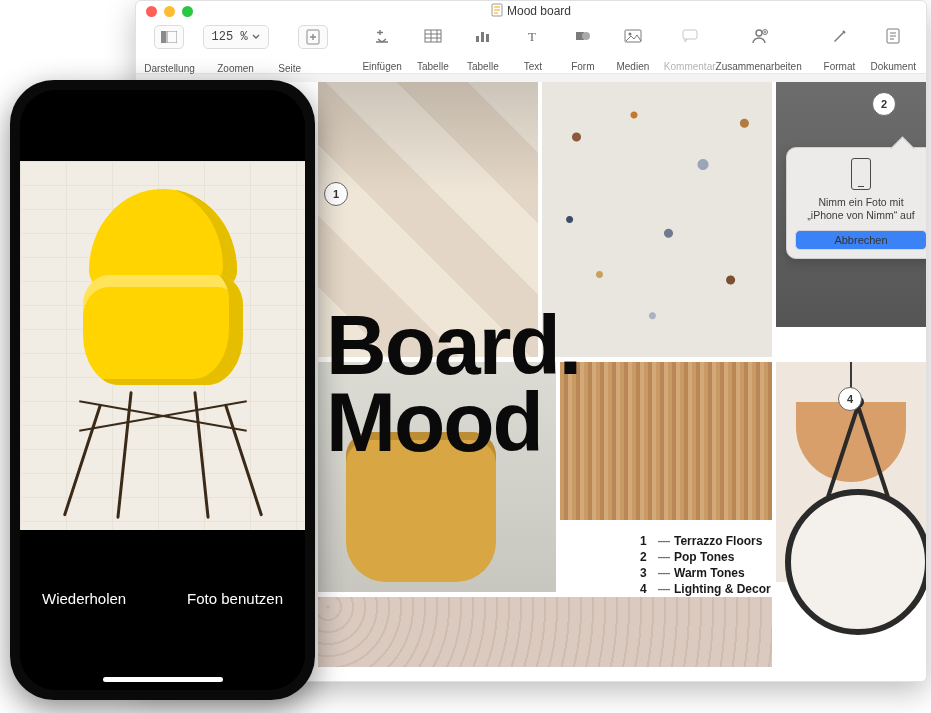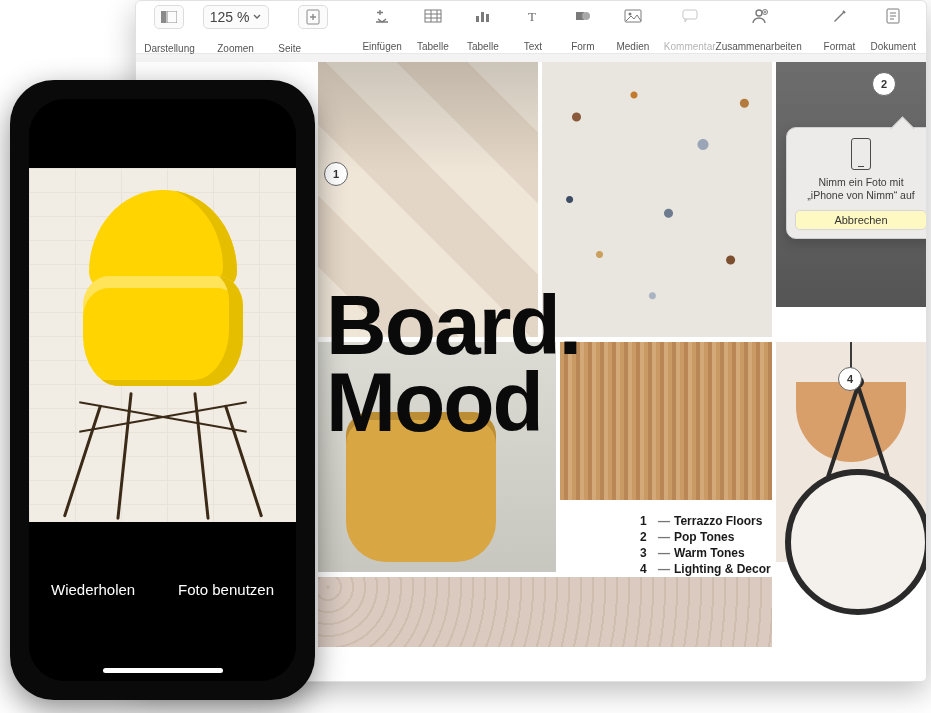--- a/index.html
+++ b/index.html
@@ -27,21 +27,21 @@
   .title .doc-icon{display:inline-block;vertical-align:-2px;margin-right:4px;}
 
   .toolbar{height:48px;border-bottom:1px solid #e8e8e8;display:flex;align-items:flex-start;padding:4px 10px 0;gap:0;}
   .tb-group{display:flex;align-items:flex-start;gap:12px;}
   .spacer{flex:1;}
   .tb-item{display:flex;flex-direction:column;align-items:center;gap:2px;min-width:38px;color:var(--toolbar-text);cursor:default;}
   .tb-item.dim{color:var(--toolbar-text-dim);}
   .tb-item .ico{width:28px;height:22px;display:flex;align-items:center;justify-content:center;border:1px solid #dcdcdc;border-radius:5px;background:#fbfbfb;}
   .tb-item .ico.naked{border:none;background:transparent;}
   .tb-item .lbl{font-size:10px;margin-top:12px;}
-  .zoom-pill{width:64px;height:22px;border:1px solid #dcdcdc;border-radius:5px;background:#fbfbfb;display:flex;align-items:center;justify-content:center;gap:4px;font-size:14px;color:#444;}
+  .zoom-pill{width:64px;height:22px;border:1px solid #dcdcdc;border-radius:5px;background:#fbfbfb;display:flex;align-items:center;justify-content:center;gap:4px;font-size:12px;color:#444;font-family:Liberation Mono, monospace;}
 
   .canvas-area{flex:1;background:#f3f3f3;position:relative;overflow:hidden;}
   .page{position:absolute;left:0;top:8px;width:790px;height:620px;background:#fff;}
 
   
   .tile{position:absolute;}
   .wood-tiles{left:182px;top:0;width:220px;height:275px;background:#e3d9cc;overflow:hidden;}
   .wood-tiles::before,.wood-tiles::after{content:"";position:absolute;inset:0;}
   .wood-tiles::before{background:repeating-linear-gradient(45deg,#efe6d8 0 50px,#e3d6c6 50px 100px);} 
   .wood-tiles::after{background:linear-gradient(180deg,rgba(0,0,0,.15),transparent 40%);} 
@@ -83,24 +83,24 @@
 
   .anno{position:absolute;width:22px;height:22px;border:1px solid #666;border-radius:50%;background:#fff;font-size:11px;display:flex;align-items:center;justify-content:center;color:#333;font-weight:600;}
   .anno.n1{left:188px;top:100px;} .anno.n2{left:736px;top:10px;} .anno.n4{left:702px;top:305px;}
 
   
   .popover{position:absolute;left:650px;top:73px;width:132px;background:#ecebea;border:1px solid #cfcfcf;border-radius:10px;box-shadow:0 4px 12px rgba(0,0,0,.18);padding:10px 8px 8px;text-align:center;}
   .popover .tail{position:absolute;top:-8px;right:24px;width:16px;height:16px;background:#ecebea;border-left:1px solid #cfcfcf;border-top:1px solid #cfcfcf;transform:rotate(45deg);} 
   .popover .phone-icn{margin:0 auto 6px;width:18px;height:30px;border:1.5px solid #4a4a4a;border-radius:3px;position:relative;}
   .popover .phone-icn::after{content:"";position:absolute;bottom:2px;left:50%;width:6px;height:1.5px;background:#4a4a4a;transform:translateX(-50%);} 
   .popover .cap{font-size:10.5px;color:#3c3c3c;line-height:1.25;margin-bottom:8px;}
-  .popover .btn{background:#fef9c3;border:1px solid #d6d6d6;border-radius:5px;font-size:11px;padding:3px 4px;color:#333;}
-
-  
-  .iphone{position:absolute;left:10px;top:80px;width:305px;height:620px;border-radius:44px;background:#0a0a0a;box-shadow:0 10px 30px rgba(0,0,0,.45);padding:19px;box-sizing:border-box;}
+  .popover .btn{background:#3b82f6;border:1px solid #d6d6d6;border-radius:5px;font-size:11px;padding:3px 4px;color:#333;}
+
+  
+  .iphone{position:absolute;left:10px;top:80px;width:305px;height:620px;border-radius:44px;background:#0a0a0a;box-shadow:0 10px 30px rgba(0,0,0,.45);padding:10px;box-sizing:border-box;}
   .iphone .screen{width:100%;height:100%;border-radius:36px;background:#000;position:relative;overflow:hidden;}
   .notch{position:absolute;top:0;left:50%;transform:translateX(-50%);width:140px;height:26px;background:#000;border-radius:0 0 16px 16px;z-index:5;}
   .photo-area{position:absolute;top:30px;left:0;right:0;bottom:120px;background:#000;display:flex;align-items:center;justify-content:center;}
   .photo{width:100%;height:82%;background:#f2ede4;position:relative;overflow:hidden;
     background-image:
       linear-gradient(#e8e3d8 1px,transparent 1px),
       linear-gradient(90deg,#e8e3d8 1px,transparent 1px);
     background-size:46px 24px;}
   
   .chair{position:absolute;left:50%;top:46%;transform:translate(-50%,-50%);} 
@@ -119,20 +119,35 @@
   .iphone .bottom-bar{position:absolute;bottom:0;left:0;right:0;height:120px;background:#000;display:flex;align-items:flex-start;justify-content:space-between;padding:20px 22px 0;box-sizing:border-box;color:#fff;font-size:15px;}
   .home-ind{position:absolute;bottom:8px;left:50%;transform:translateX(-50%);width:120px;height:5px;border-radius:3px;background:#fff;}
 </style>
 </head>
 <body>
 
 <div class="stage">
 
   <div class="app-window">
 
+    <div class="titlebar">
+      <div class="traffic">
+        <div class="dot r"></div>
+        <div class="dot y"></div>
+        <div class="dot g"></div>
+      </div>
+      <div class="title">
+        <span class="doc-icon">
+          <svg width="12" height="14">
+              <rect x="1" y="1" width="10" height="12" rx="1" fill="#fff" stroke="#9a9a9a"></rect>
+              <path d="M3 4h6M3 7h6M3 10h4" stroke="#f7a500" stroke-width="1.2"></path>
+            </svg>
+        </span><span>Mood board</span>
+      </div>
+    </div>
 
     <div class="toolbar">
       <div class="tb-group">
         <div class="tb-item">
           <div class="ico">
               <svg width="16" height="12">
                 <rect x="0" y="0" width="5" height="12" fill="#8a8a8a"></rect>
                 <rect x="6" y="0" width="10" height="12" fill="none" stroke="#8a8a8a"></rect>
               </svg>
             </div>

